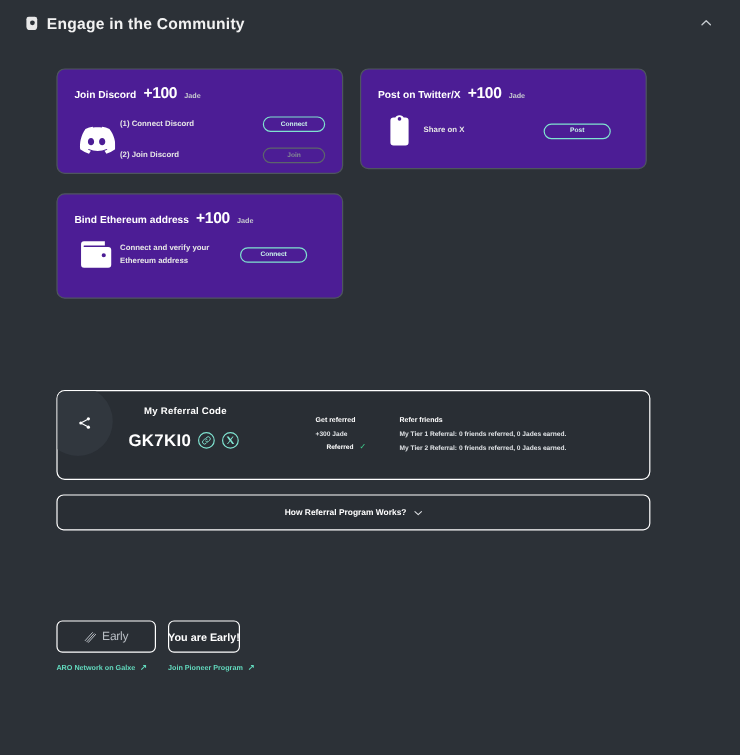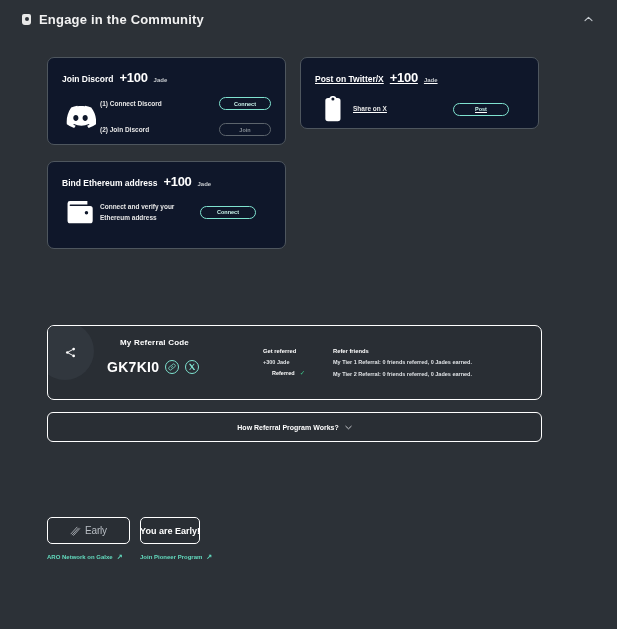--- a/index.html
+++ b/index.html
@@ -51,28 +51,28 @@
   }
   .chevron svg { display: block; }
 
   
   .cards-row {
     display: flex;
     gap: 14px;
     padding: 0 45px 0 47px;
   }
   .task-card {
-    background: #0f172a;
+    background: #4c1d95;
     border: 1px solid #4e565e;
     border-radius: 7px;
     padding: 12px 14px 12px 12px;
     position: relative;
   }
   .task-card.discord { width: 239px; height: 88px; }
-  .task-card.twitter { width: 239px; height: 72px; text-decoration: underline; }
+  .task-card.twitter { width: 239px; height: 84px; }
   .task-card.wallet  { width: 239px; height: 88px; }
 
   .card-title-row {
     display: flex;
     align-items: baseline;
     gap: 6px;
     margin-left: 2px;
   }
   .card-title {
     font-size: 8.5px;

